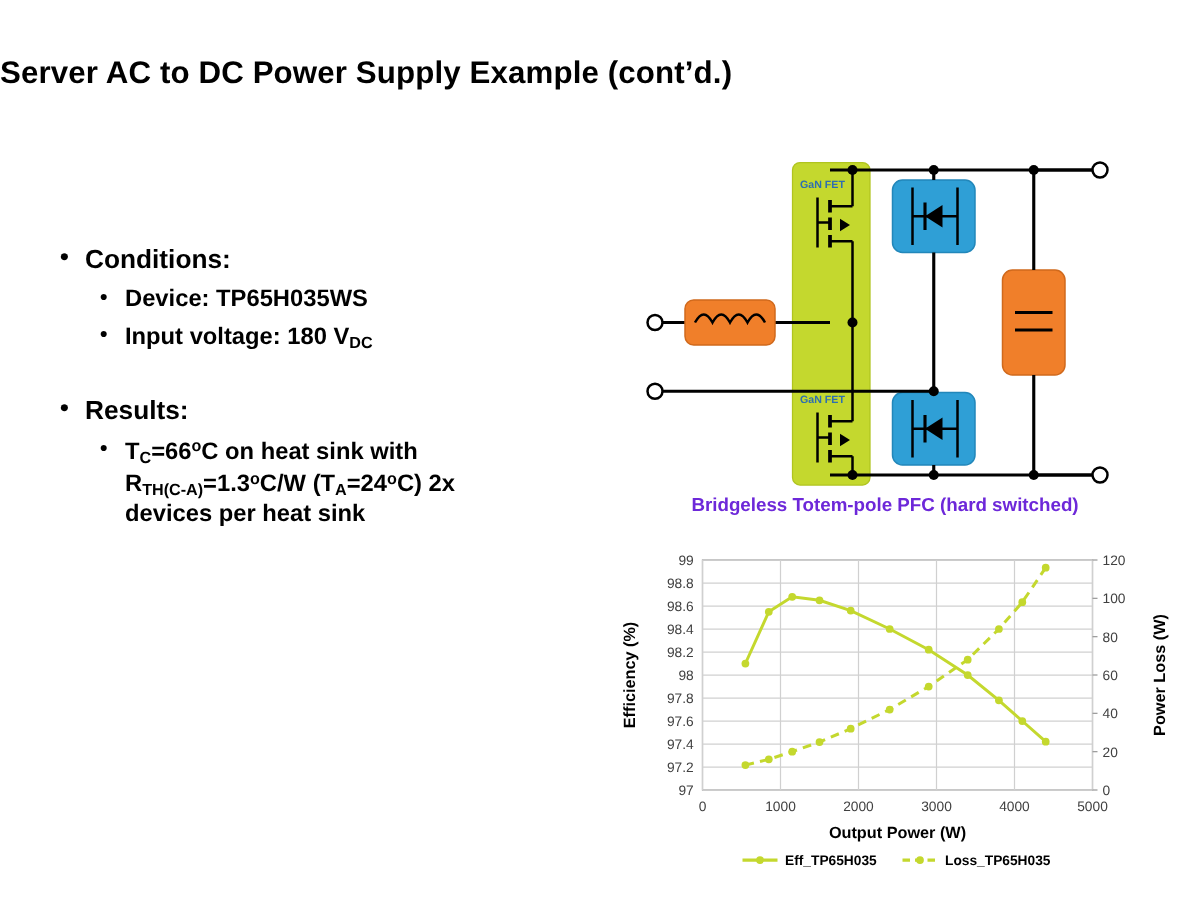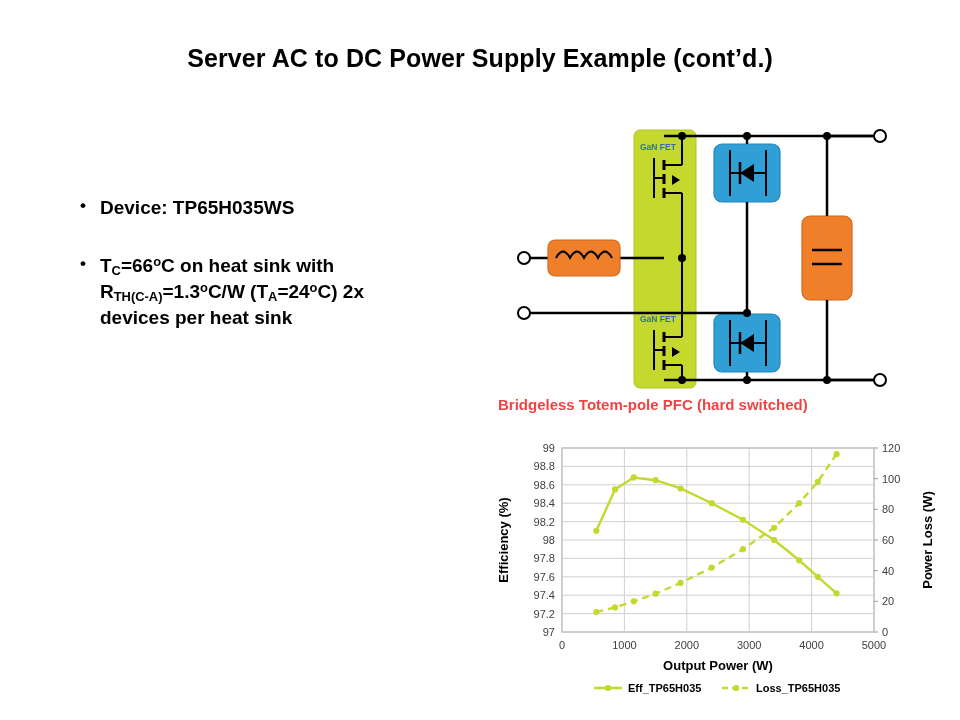--- a/index.html
+++ b/index.html
@@ -18,21 +18,21 @@
   .slide {
     position: relative;
     width: 960px;
     height: 720px;
   }
   .slide-title {
     position: absolute;
     top: 44px;
     left: 0;
     width: 960px;
-    text-align: center;
+    text-align: left;
     font-size: 25px;
     font-weight: bold;
     letter-spacing: 0.1px;
     color: #000000;
   }
 
   
   .bullets {
     position: absolute;
     left: 44px;
@@ -79,23 +79,24 @@
     top: 118px;
     width: 420px;
     height: 300px;
   }
   .circuit svg { display: block; }
   .circuit-caption {
     position: absolute;
     left: 498px;
     top: 396px;
     width: 420px;
+    text-align: center;
     font-size: 15px;
     font-weight: bold;
-    color: #ef4444;
+    color: #6d28d9;
   }
 
   
   .chart-wrap {
     position: absolute;
     left: 488px;
     top: 432px;
     width: 460px;
     height: 272px;
     background: #ffffff;
@@ -126,29 +127,34 @@
 </style>
 </head>
 <body>
 
 <div class="slide">
 
   <div class="slide-title">Server AC to DC Power Supply Example (cont’d.)</div>
 
   <div class="bullets">
 
+    <div class="b1">Conditions:</div>
 
     <div class="b2">
       <span>Device: TP65H035WS</span>
     </div>
 
+    <div class="b2">
+      <span>Input voltage: 180 V</span><sub>DC</sub>
+    </div>
 
 
 
     <div class="results-block">
+      <div class="b1">Results:</div>
 
 
       <div class="b2">
         <span>T</span><sub>C</sub><span>=66</span><sup>o</sup><span>C on heat sink with</span><br>
         <span>R</span><sub>TH(C-A)</sub><span>=1.3</span><sup>o</sup><span>C/W  (T</span><sub>A</sub><span>=24</span><sup>o</sup><span>C) 2x</span><br>
         <span>devices per heat sink</span>
       </div>
     </div>
   </div>
 

